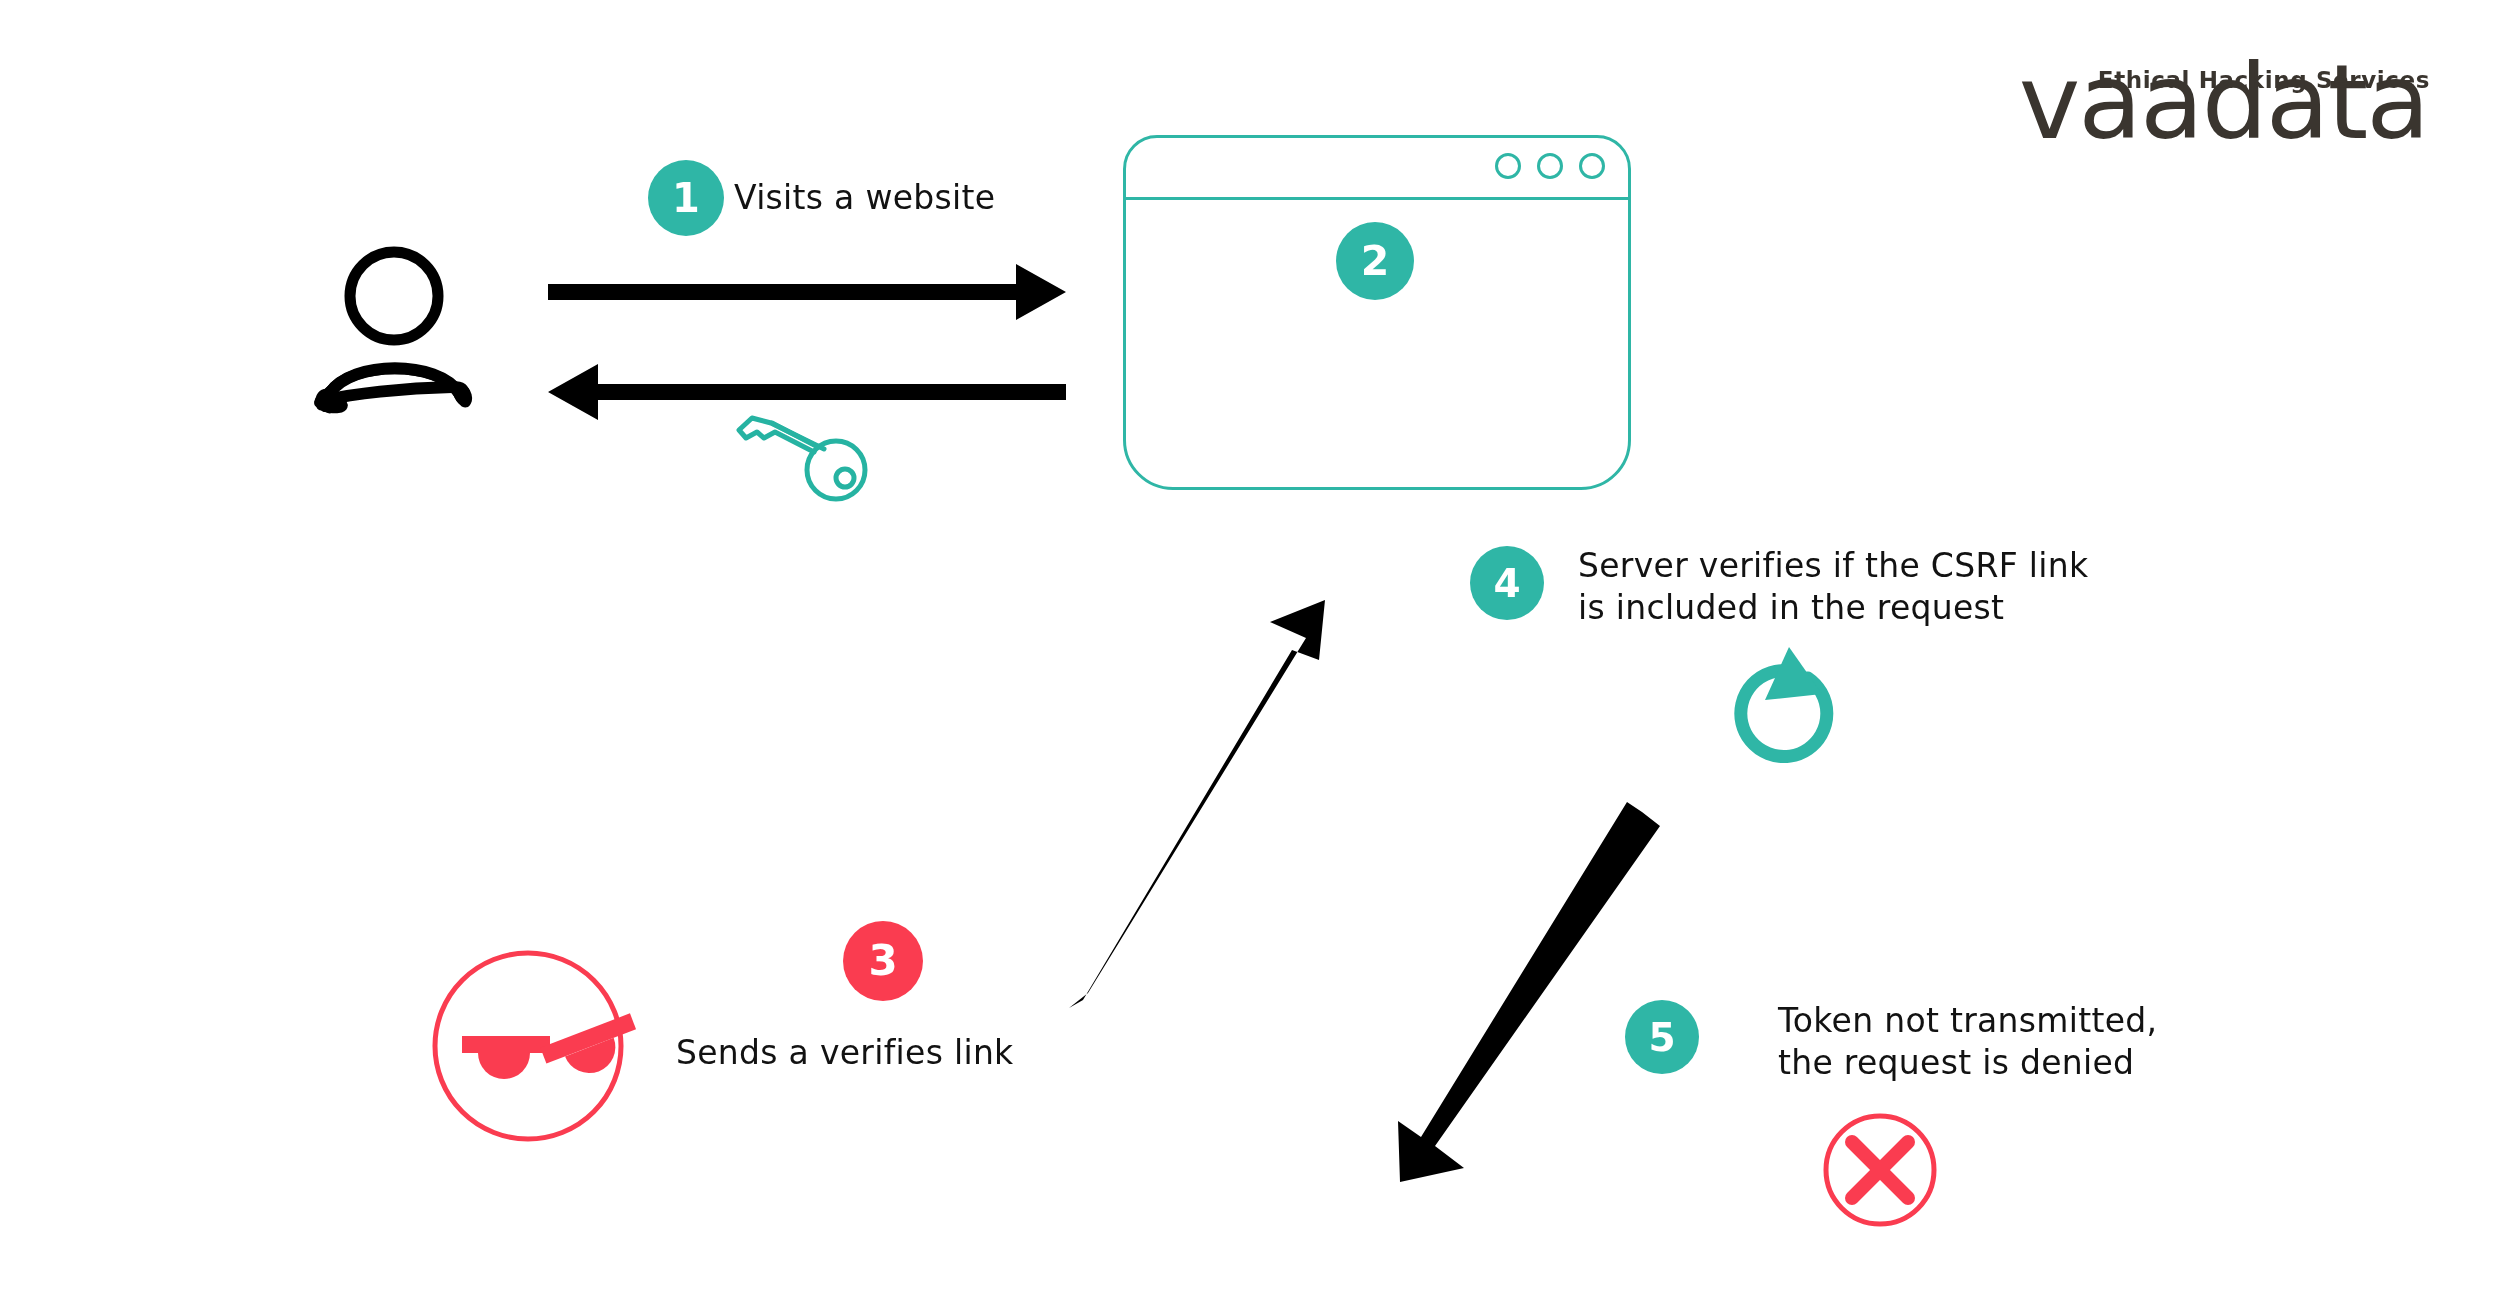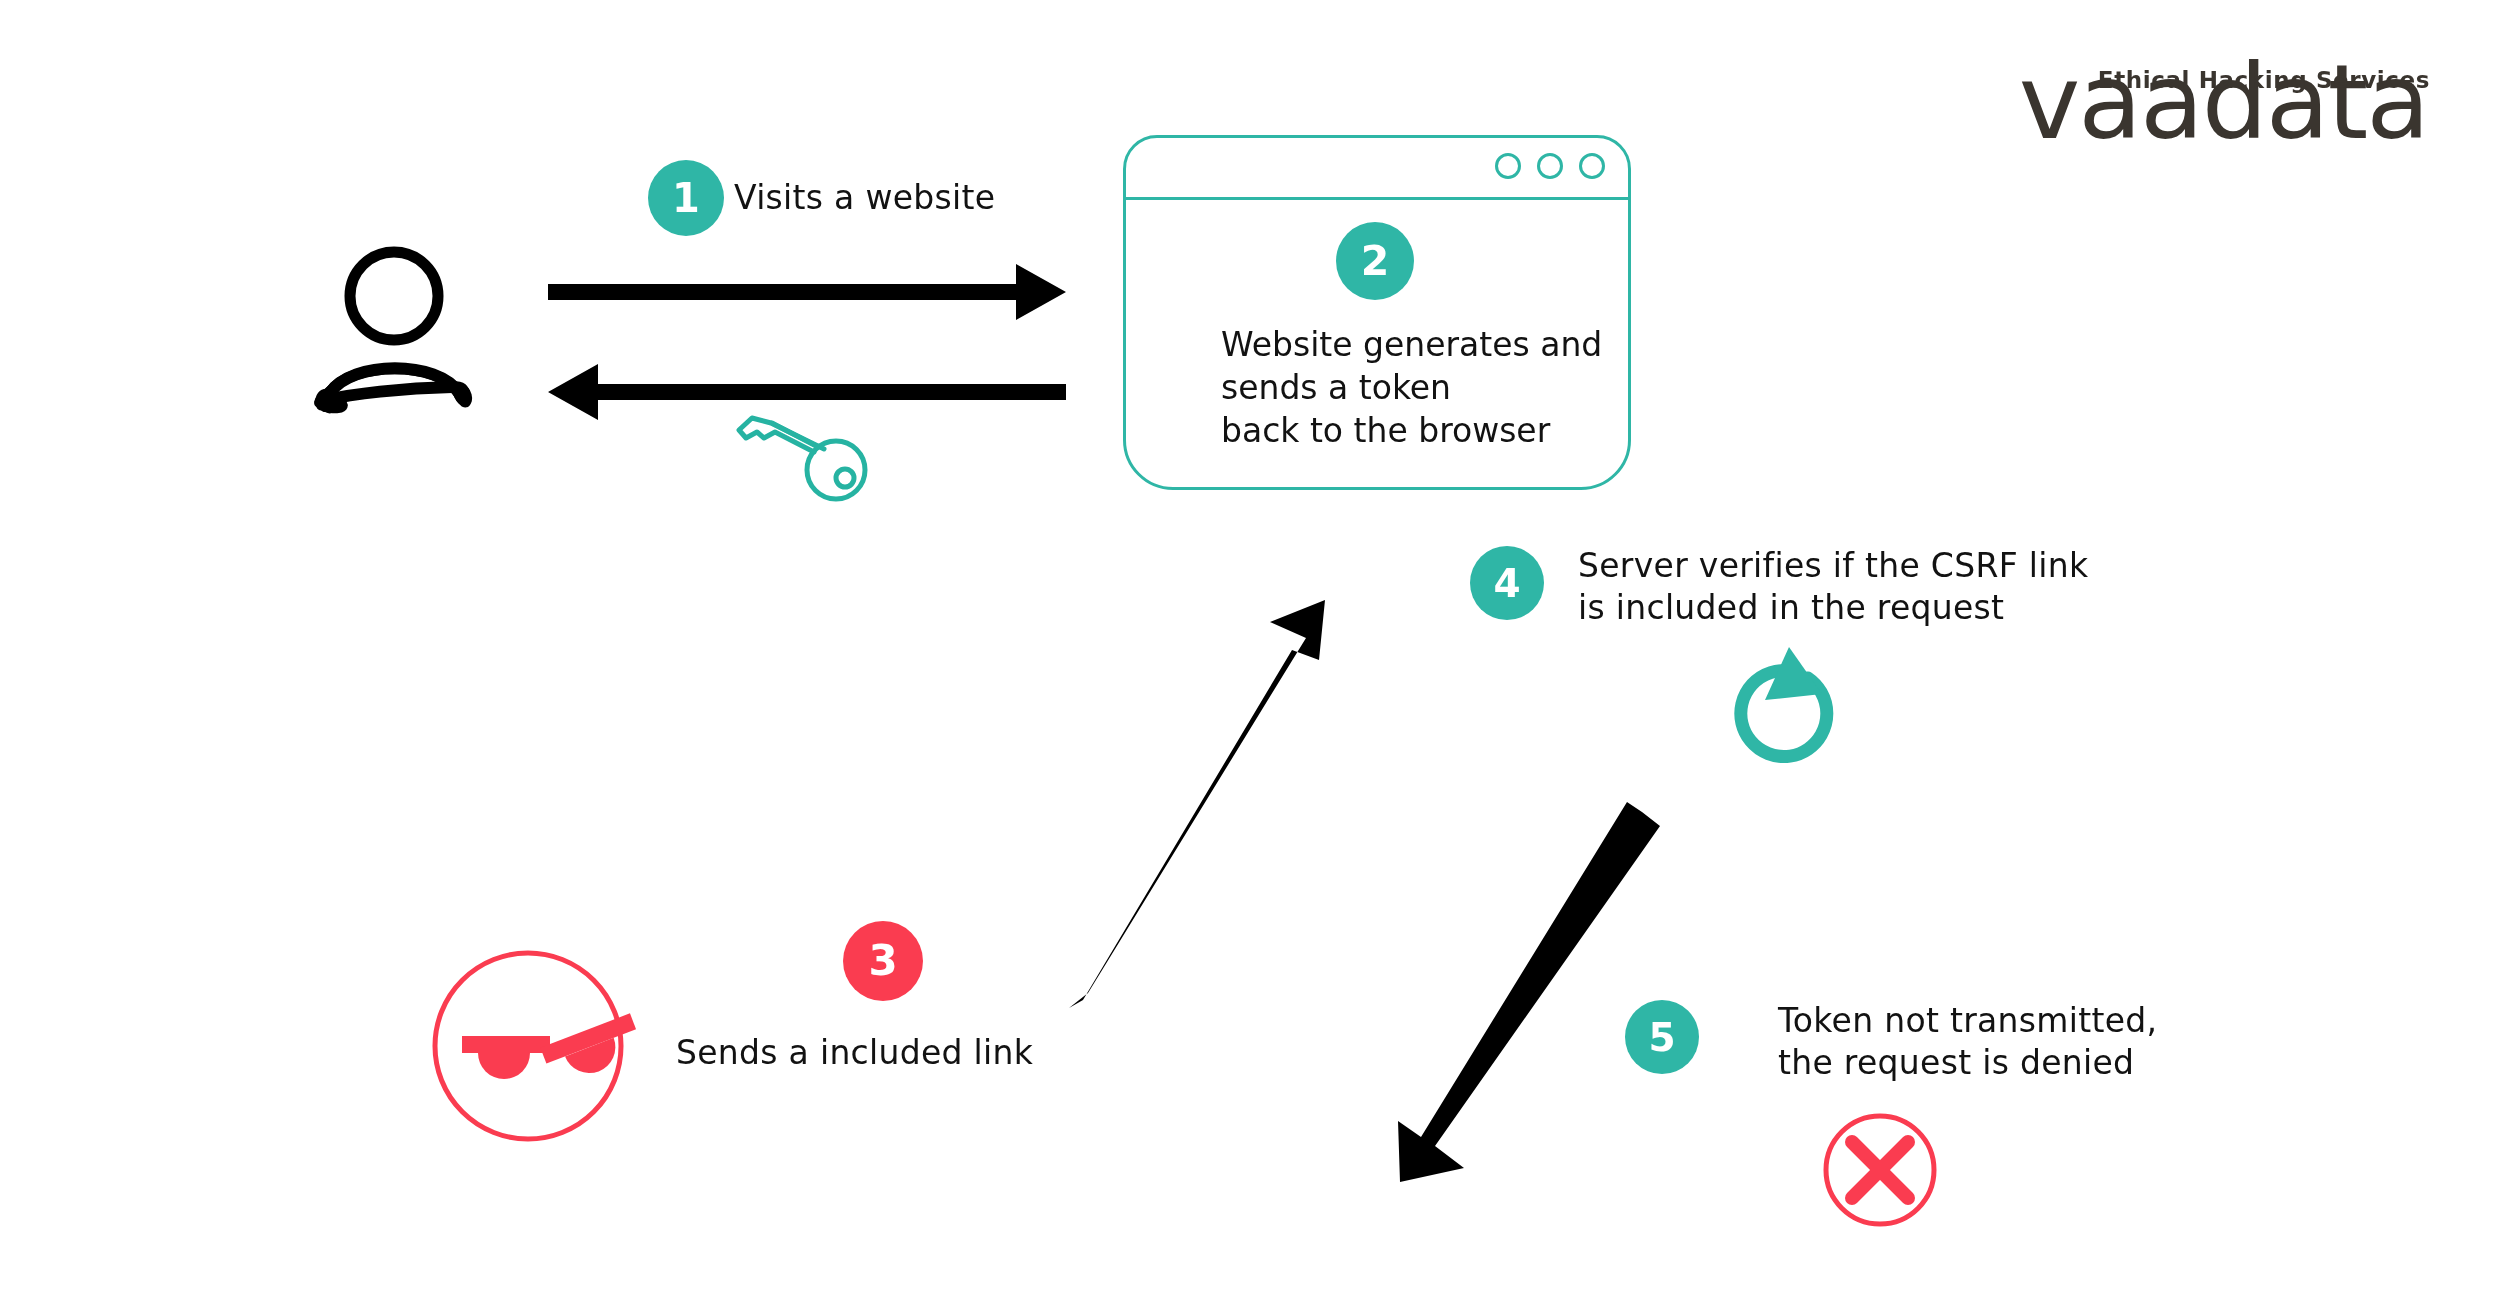--- a/index.html
+++ b/index.html
@@ -215,28 +215,25 @@
 </svg>
 
 <div class="badge badge-teal" id="badge-1">1</div>
 <div class="step-text" id="text-1">Visits a website</div>
 
 <div id="browser-window">
   <div id="browser-toolbar-separator"></div>
   <div class="dot" id="dot-1"></div>
   <div class="dot" id="dot-2"></div>
   <div class="dot" id="dot-3"></div>
-  <div id="browser-body-text">Website generates and
-sends a token
-back to the browser</div>
 </div>
 <div class="badge badge-teal" id="badge-2">2</div>
 
 <div class="badge badge-red" id="badge-3">3</div>
-<div class="step-text" id="text-3">Sends a included link</div>
+<div class="step-text" id="text-3">Sends a verifies link</div>
 
 <div class="badge badge-teal" id="badge-4">4</div>
 <div class="step-text" id="text-4">Server verifies if the CSRF link
 is included in the request</div>
 
 <div class="badge badge-teal" id="badge-5">5</div>
 <div class="step-text" id="text-5">Token not transmitted,
 the request is denied</div>
 
 <div id="logo-block">

